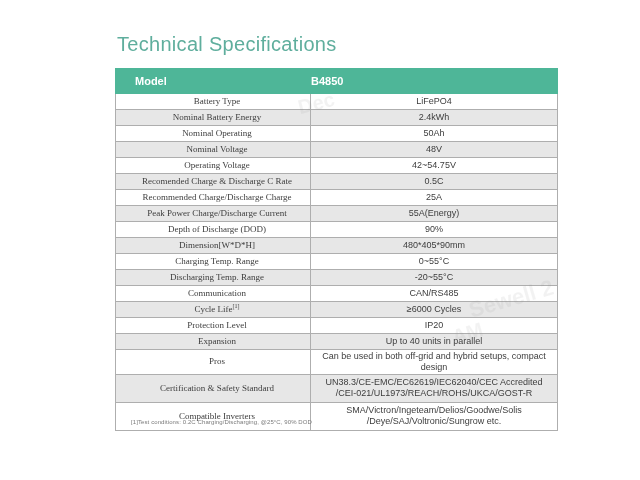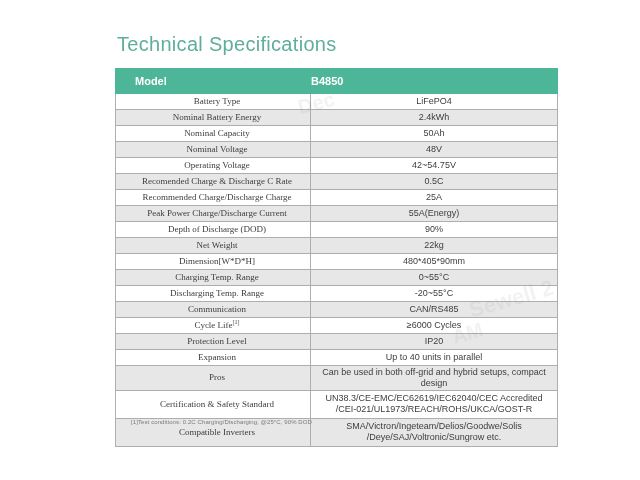--- a/index.html
+++ b/index.html
@@ -68,21 +68,21 @@
   <tbody>
     <tr>
       <td class="label">Battery Type</td>
       <td class="value">LiFePO4</td>
     </tr>
     <tr>
       <td class="label">Nominal Battery Energy</td>
       <td class="value">2.4kWh</td>
     </tr>
     <tr>
-      <td class="label">Nominal Capacity</td>
+      <td class="label">Nominal Operating</td>
       <td class="value">50Ah</td>
     </tr>
     <tr>
       <td class="label">Nominal Voltage</td>
       <td class="value">48V</td>
     </tr>
     <tr>
       <td class="label">Operating Voltage</td>
       <td class="value">42~54.75V</td>
     </tr>
@@ -94,24 +94,20 @@
       <td class="label">Recommended Charge/Discharge Charge</td>
       <td class="value">25A</td>
     </tr>
     <tr>
       <td class="label">Peak Power Charge/Discharge Current</td>
       <td class="value">55A(Energy)</td>
     </tr>
     <tr>
       <td class="label">Depth of Discharge (DOD)</td>
       <td class="value">90%</td>
-    </tr>
-    <tr>
-      <td class="label">Net Weight</td>
-      <td class="value">22kg</td>
     </tr>
     <tr>
       <td class="label">Dimension[W*D*H]</td>
       <td class="value">480*405*90mm</td>
     </tr>
     <tr>
       <td class="label">Charging Temp. Range</td>
       <td class="value">0~55°C</td>
     </tr>
     <tr>

